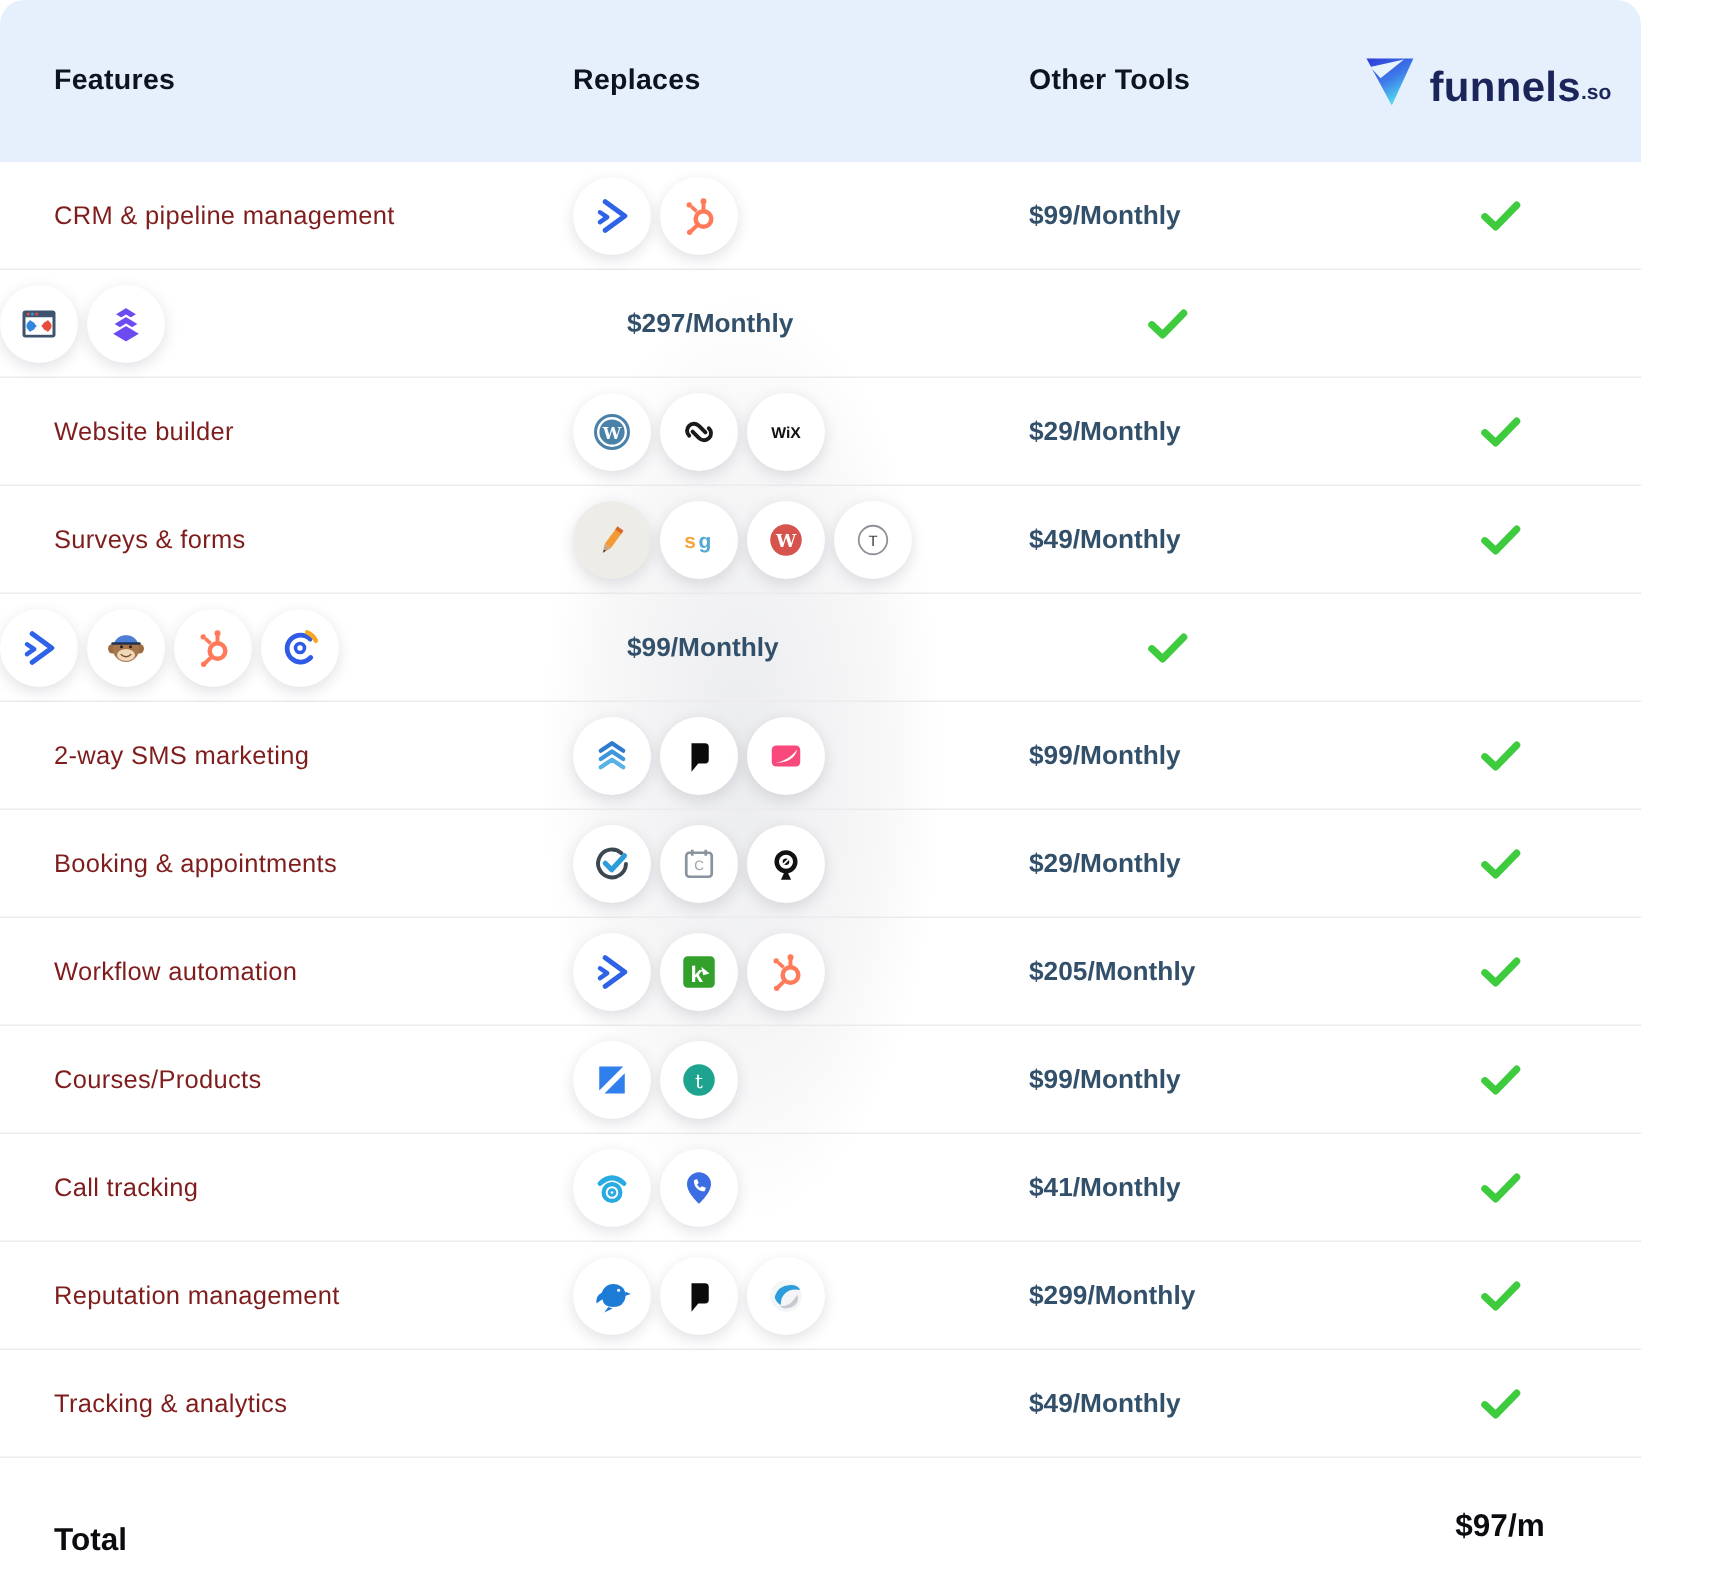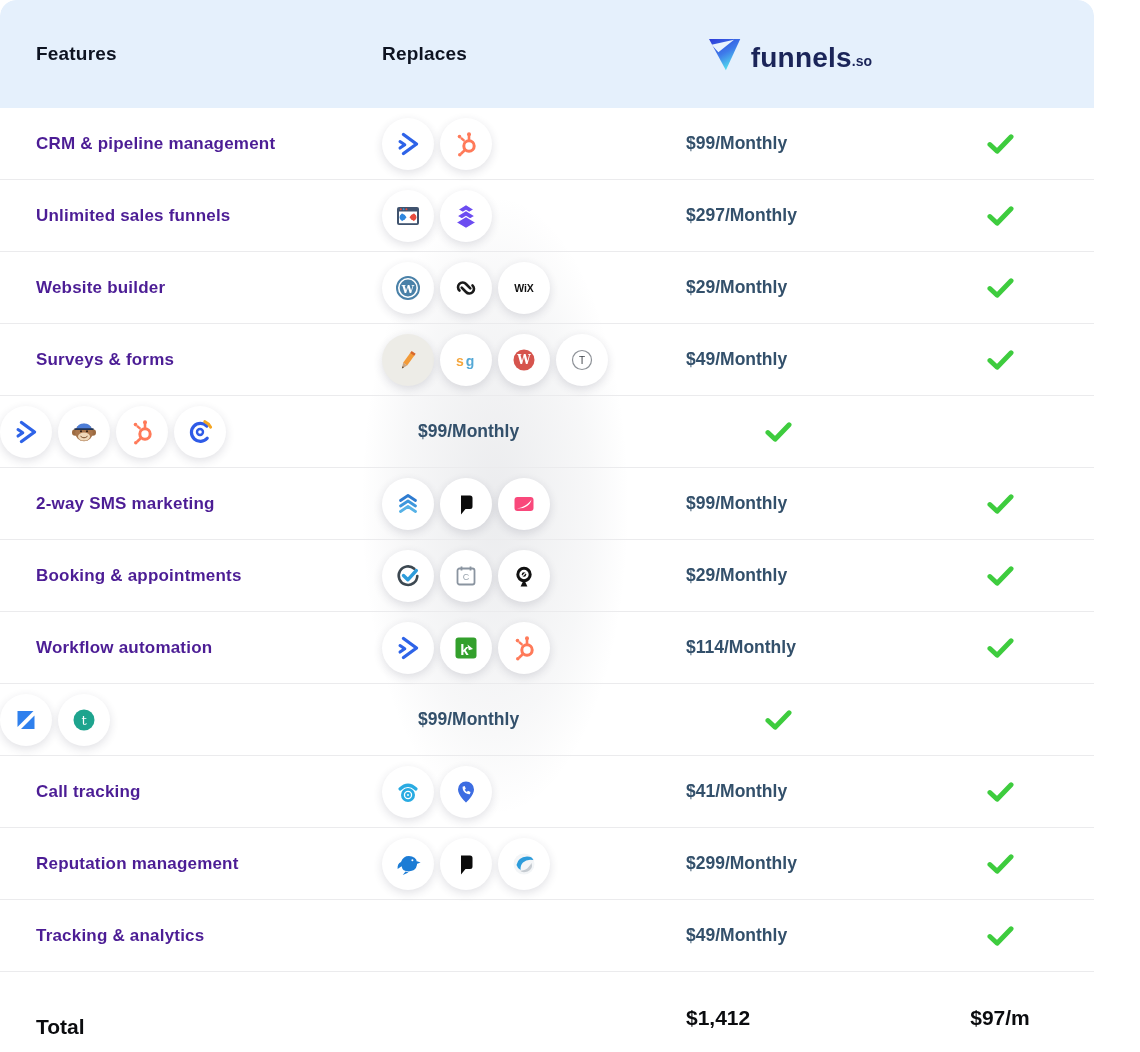--- a/index.html
+++ b/index.html
@@ -26,21 +26,21 @@
     position:absolute; left:330px; top:0; width:330px; height:100%;
     background:radial-gradient(ellipse 52% 46% at 50% 46%,
       rgba(100,106,122,0.13), rgba(100,106,122,0.05) 55%, transparent 78%);
     pointer-events:none;
   }
   .row {
     display:grid; grid-template-columns:382px 268px 256px 1fr;
     align-items:center; height:71px; border-bottom:1px solid #EBEBED;
     position:relative;
   }
-  .feature { padding-left:36px; font-size:17px; font-weight:700; color:#4c1d95; letter-spacing:0.2px; }
+  .feature { padding-left:36px; font-size:17px; font-weight:400; color:#7f1d1d; letter-spacing:0.2px; }
   .tools { display:flex; align-items:center; }
   .tool-circle {
     width:52px; height:52px; border-radius:50%; background:#ffffff;
     box-shadow:0 3px 10px rgba(40,45,70,0.14);
     display:flex; align-items:center; justify-content:center; margin-right:6px;
     flex:0 0 auto;
   }
   .tool-circle.bg-gray { background:#EDECE7; }
   .tool-circle svg { width:32px; height:32px; display:block; }
   .price { padding-left:36px; font-size:17.5px; font-weight:600; color:#33506B; }
@@ -56,20 +56,21 @@
   .total-funnels { grid-column:4; display:flex; justify-content:center; font-size:21px; font-weight:800;text-align:center; }
 </style>
 </head>
 <body>
 
 <div class="card">
 
   <div class="thead">
     <div class="th pad">Features</div>
     <div class="th">Replaces</div>
+    <div class="th pad">Other Tools</div>
     <div class="brand">
       <svg viewBox="0 0 32 32">
         <defs>
           <linearGradient id="fg" x1="0" y1="0" x2="0.55" y2="1">
             <stop offset="0" stop-color="#2E3BD8"></stop>
             <stop offset="0.55" stop-color="#3E7BEA"></stop>
             <stop offset="1" stop-color="#52E0EE"></stop>
           </linearGradient>
         </defs>
         <path d="M4 4 H29 L17.5 29 Z" fill="url(#fg)"></path>
@@ -106,21 +107,20 @@
         <div class="price">$99/Monthly</div>
         <div class="checkcell">
           <span class="check">
             <svg viewBox="0 0 28 22">
               <path d="M3 11.5 L10.5 18.5 L25 3.5" fill="none" stroke="#3ECC3E" stroke-width="5" stroke-linecap="round" stroke-linejoin="round"></path>
             </svg>
           </span>
         </div>
       </div>
       <div class="row">
-        <div class="feature">Unlimited sales funnels</div>
         <div class="tools">
           <span class="tool-circle">
             <svg viewBox="0 0 32 32">
               <rect x="5" y="7" width="22" height="18" rx="2" fill="#40536E"></rect>
               <rect x="7" y="11.5" width="18" height="11.7" fill="#ffffff"></rect>
               <circle cx="8.8" cy="9.3" r="1" fill="#E84C3D"></circle>
               <circle cx="11.6" cy="9.3" r="1" fill="#3498DB"></circle>
               <circle cx="14.4" cy="9.3" r="1" fill="#E84C3D"></circle>
               <path d="M14.6 17.3 L10 13.3 a5.4 5.4 0 0 0 0 8 z" fill="#2E86DE"></path>
               <circle cx="10.6" cy="17.3" r="3" fill="#2E86DE"></circle>
@@ -352,30 +352,31 @@
               <circle cx="19" cy="18" r="5.2" fill="none" stroke="#FF7A59" stroke-width="3"></circle>
               <path d="M19 12.8 V7" stroke="#FF7A59" stroke-width="2.6"></path>
               <circle cx="19" cy="6.2" r="2" fill="#FF7A59"></circle>
               <path d="M15.2 21.8 L10.8 26" stroke="#FF7A59" stroke-width="2.6"></path>
               <circle cx="9.8" cy="26.8" r="1.8" fill="#FF7A59"></circle>
               <circle cx="9.5" cy="8.6" r="1.8" fill="#FF7A59"></circle>
               <path d="M10.9 9.8 L14.4 12.9" stroke="#FF7A59" stroke-width="2.4"></path>
             </svg>
           </span>
         </div>
-        <div class="price">$114/Monthly</div>
-        <div class="checkcell">
-          <span class="check">
-            <svg viewBox="0 0 28 22">
-              <path d="M3 11.5 L10.5 18.5 L25 3.5" fill="none" stroke="#3ECC3E" stroke-width="5" stroke-linecap="round" stroke-linejoin="round"></path>
-            </svg>
-          </span>
-        </div>
-      </div>
-      <div class="row">
+        <div class="price">$205/Monthly</div>
+        <div class="checkcell">
+          <span class="check">
+            <svg viewBox="0 0 28 22">
+              <path d="M3 11.5 L10.5 18.5 L25 3.5" fill="none" stroke="#3ECC3E" stroke-width="5" stroke-linecap="round" stroke-linejoin="round"></path>
+            </svg>
+          </span>
+        </div>
+      </div>
+      <div class="row">
+        <div class="feature">Courses/Products</div>
         <div class="tools">
           <span class="tool-circle">
             <svg viewBox="0 0 32 32">
               <polygon points="7.5,7 23.5,7 7.5,23" fill="#2F80ED"></polygon>
               <polygon points="11,25 24.5,11.5 24.5,25" fill="#2F80ED"></polygon>
             </svg>
           </span>
           <span class="tool-circle">
             <svg viewBox="0 0 32 32">
               <circle cx="16" cy="16" r="10.5" fill="#1EA48E"></circle>
@@ -460,17 +461,16 @@
             <svg viewBox="0 0 28 22">
               <path d="M3 11.5 L10.5 18.5 L25 3.5" fill="none" stroke="#3ECC3E" stroke-width="5" stroke-linecap="round" stroke-linejoin="round"></path>
             </svg>
           </span>
         </div>
       </div>
     </div>
 
   <div class="trow">
     <div class="total-label">Total</div>
-    <div class="total-other">$1,412</div>
     <div class="total-funnels">$97/m</div>
   </div>
 
 </div>
 
 </body></html>

